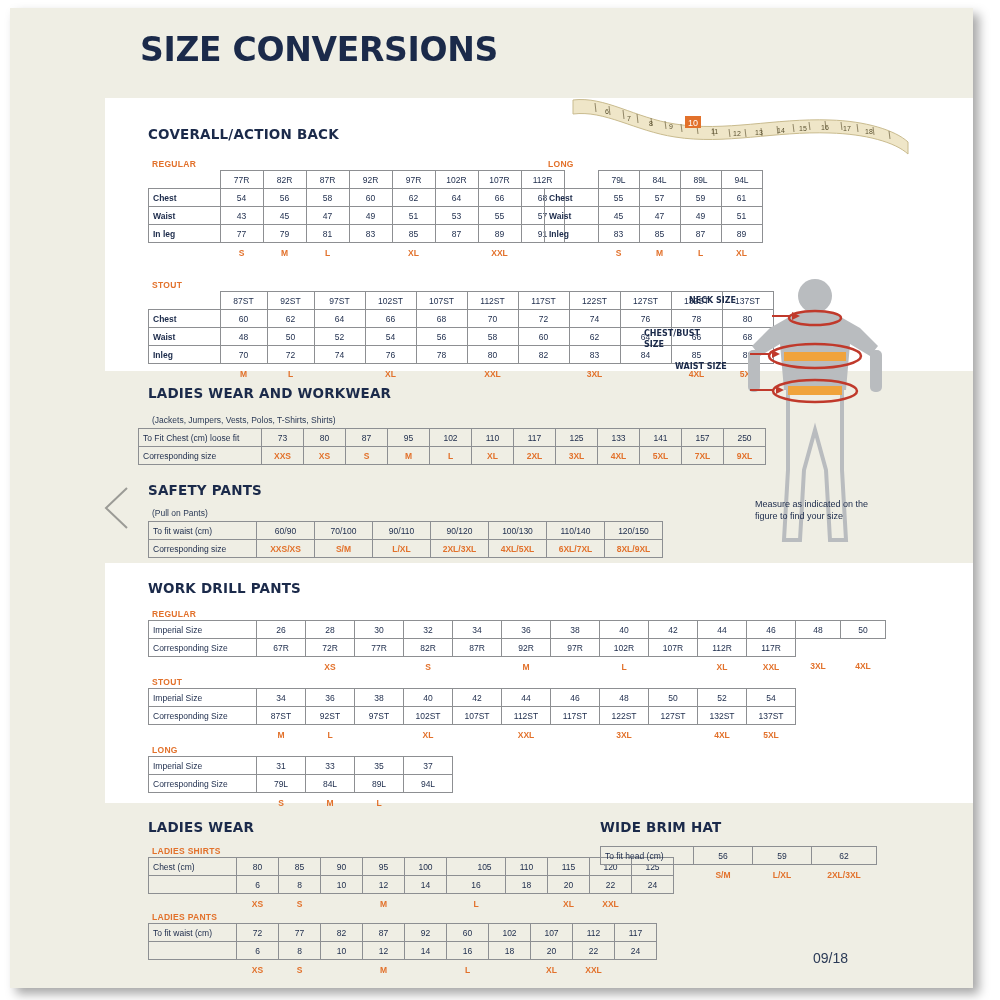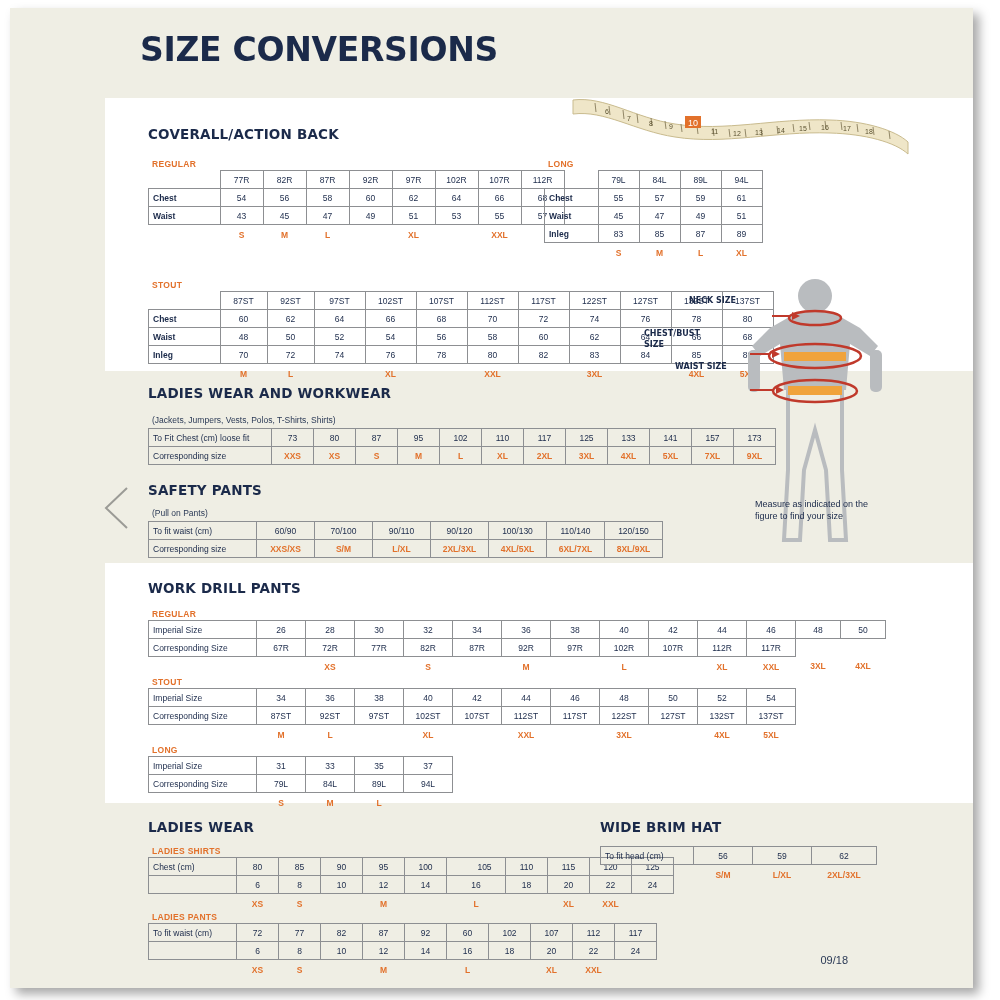--- a/index.html
+++ b/index.html
@@ -149,21 +149,21 @@
   .fig-lab {
     position: absolute;
     font-size: 8px;
     font-weight: bold;
     color: #1b2a4a;
     font-family: "DejaVu Sans", sans-serif;
   }
   .footer-code {
     position: absolute;
     right: 125px; bottom: 22px;
-    font-size: 11px;
+    font-size: 14px;
     color: #2b3a56;
   }
   .tape {
     position: absolute;
     left: 555px; top: 90px;
     width: 345px; height: 60px;
   }
   .arrow-left {
     position: absolute;
     left: 93px; top: 478px;
@@ -257,20 +257,31 @@
         <td class="rowhead">Waist</td>
         <td>43</td>
         <td>45</td>
         <td>47</td>
         <td>49</td>
         <td>51</td>
         <td>53</td>
         <td>55</td>
         <td>57</td>
       </tr>
+      <tr>
+        <td class="rowhead">In leg</td>
+        <td>77</td>
+        <td>79</td>
+        <td>81</td>
+        <td>83</td>
+        <td>85</td>
+        <td>87</td>
+        <td>89</td>
+        <td>91</td>
+      </tr>
       <tr class="sizes">
         <td></td>
         <td>S</td>
         <td>M</td>
         <td>L</td>
         <td></td>
         <td>XL</td>
         <td></td>
         <td>XXL</td>
         <td></td>
@@ -390,36 +401,36 @@
         <td>3XL</td>
         <td></td>
         <td>4XL</td>
         <td>5XL</td>
       </tr>
     </tbody>
       </table>
 
     <div class="sec-title" style="left:138px; top:377px;">LADIES WEAR AND WORKWEAR</div>
     <div class="note" style="left:142px; top:407px;">(Jackets, Jumpers, Vests, Polos, T-Shirts, Shirts)</div>
-    <table class="grid" style="left:138px; top:420px;border-radius:17px;">
+    <table class="grid" style="left:128px; top:420px;border-radius:17px;">
       <tbody>
           <tr>
         <td class="rowhead" style="width:115px; font-weight:normal;">To Fit Chest (cm) loose fit</td>
         <td style="width:35px;">73</td>
         <td style="width:35px;">80</td>
         <td style="width:35px;">87</td>
         <td style="width:35px;">95</td>
         <td style="width:35px;">102</td>
         <td style="width:35px;">110</td>
         <td style="width:35px;">117</td>
         <td style="width:35px;">125</td>
         <td style="width:35px;">133</td>
         <td style="width:35px;">141</td>
         <td style="width:35px;">157</td>
-        <td style="width:35px;">173</td>
+        <td style="width:35px;">250</td>
       </tr>
       <tr>
         <td class="rowhead" style="font-weight:normal;">Corresponding size</td>
         <td class="orangecell">XXS</td>
         <td class="orangecell">XS</td>
         <td class="orangecell">S</td>
         <td class="orangecell">M</td>
         <td class="orangecell">L</td>
         <td class="orangecell">XL</td>
         <td class="orangecell">2XL</td>

